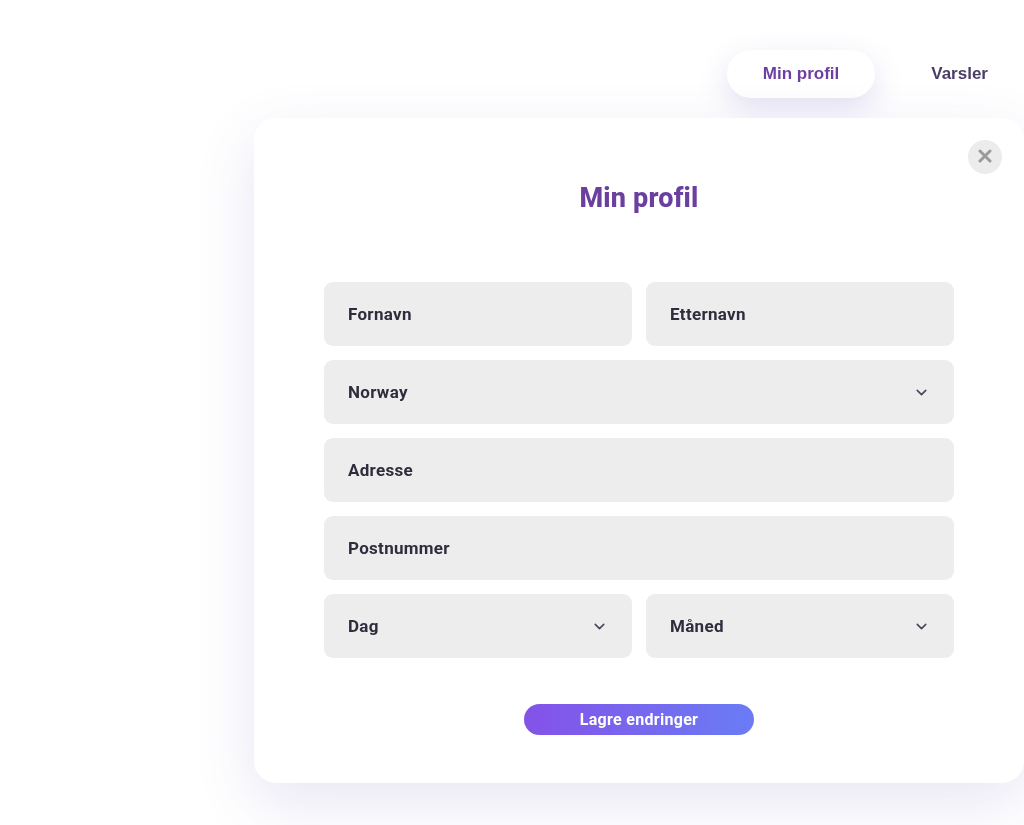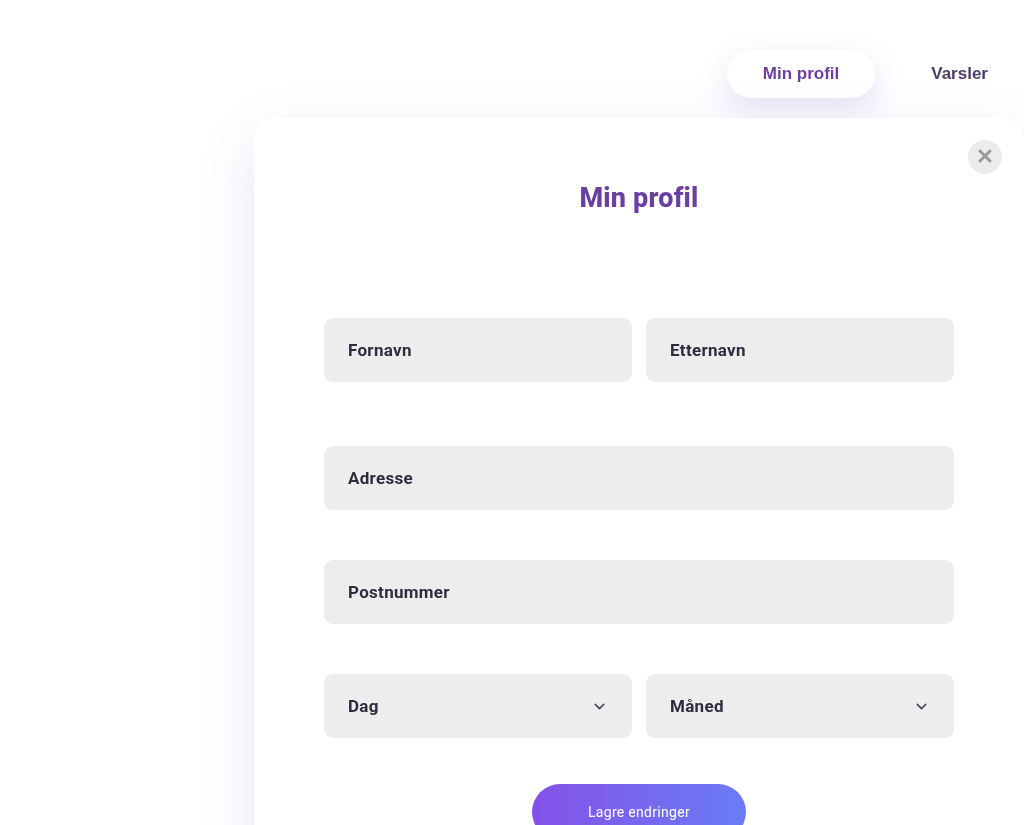--- a/index.html
+++ b/index.html
@@ -117,21 +117,20 @@
     }
 
     .field {
       position: relative;
       background: #ededed;
       border-radius: 9px;
       height: 64px;
       display: flex;
       align-items: center;
       padding: 0 24px;
-      margin-top: 36px;
     }
 
     .field-input {
       background: transparent;
       border: none;
       outline: none;
       width: 100%;
       font-size: 17px;
       font-weight: 700;
       color: #302c3d;
@@ -178,23 +177,23 @@
       display: flex;
       justify-content: center;
       margin-top: 32px;
     }
 
     .submit-btn {
       background: linear-gradient(90deg, #8452e8 0%, #6a7cf5 100%);
       color: #ffffff;
       border: none;
       border-radius: 999px;
-      padding: 20px 56px;
-      font-size: 14px;
-      font-weight: 400;
+      padding: 6px 56px;
+      font-size: 16px;
+      font-weight: 700;
       cursor: pointer;
       letter-spacing: 0.3px;
       font-family: inherit;
     }
   </style>
 </head>
 <body>
 
 <div class="page-wrapper">
 
@@ -224,20 +223,28 @@
       <div class="row">
         <div class="field col-half">
           <input type="text" class="field-input" placeholder="Fornavn" style="">
         </div>
         <div class="field col-half">
           <input type="text" class="field-input" placeholder="Etternavn" style="">
         </div>
       </div>
 
       <div class="row">
+        <div class="field select-field col-half">
+          <span class="select-label">Norway</span>
+          <span class="chevron">
+            <svg viewBox="0 0 24 24">
+                <polyline points="6 9 12 15 18 9"></polyline>
+              </svg>
+          </span>
+        </div>
       </div>
 
       <div class="row">
         <div class="field col-full">
           <input type="text" class="field-input" placeholder="Adresse" style="">
         </div>
       </div>
 
       <div class="row">
         <div class="field col-full">

